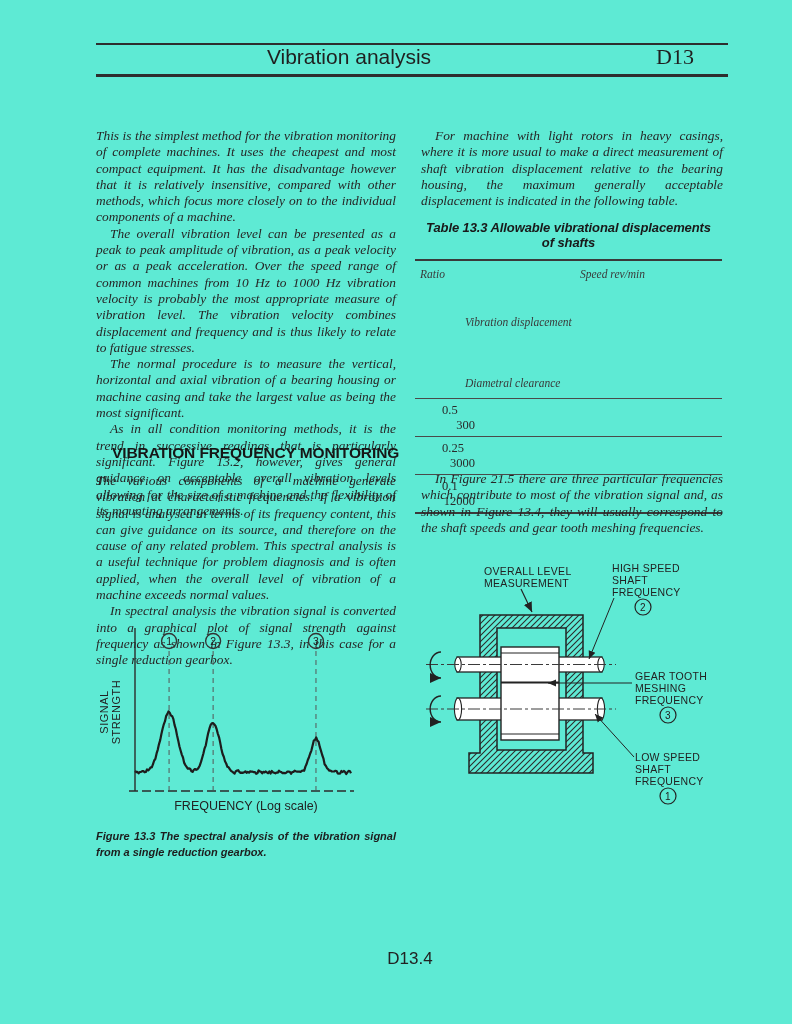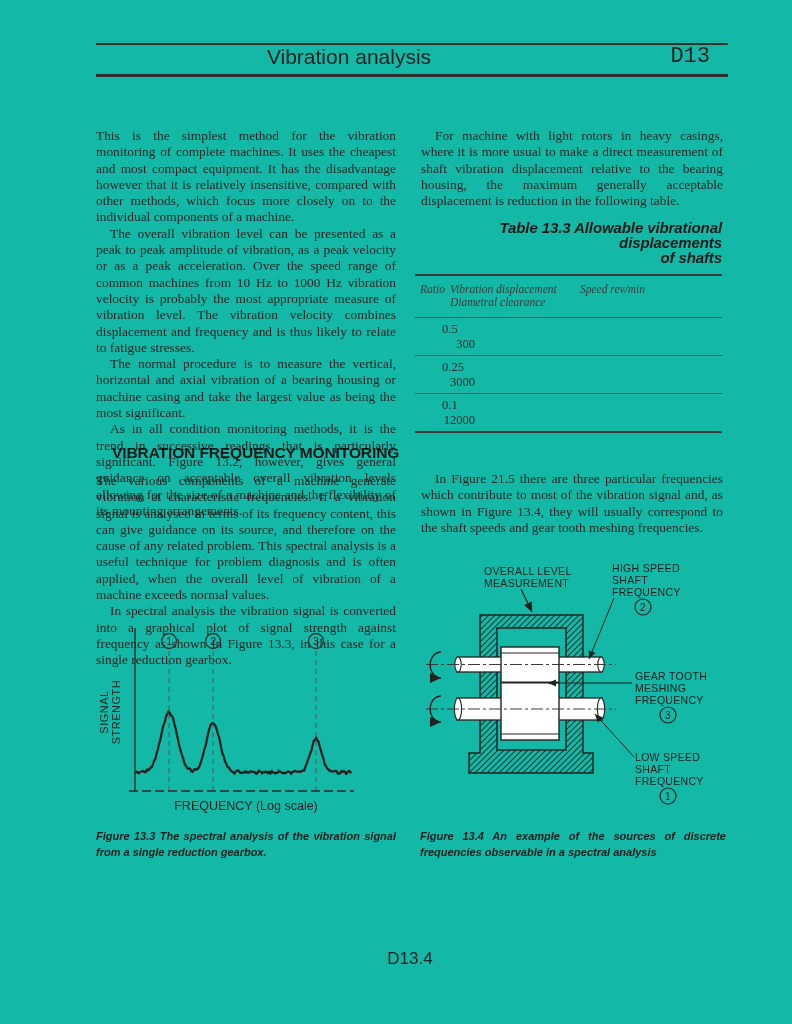--- a/index.html
+++ b/index.html
@@ -1,37 +1,37 @@
 <!DOCTYPE html>
 <html><head>
 <meta charset="utf-8">
 <style>
   html,body{margin:0;padding:0;background:#ffffff;}
-  .page{position:relative;width:792px;height:1024px;background:#14b8a6;overflow:hidden;
+  .page{position:relative;width:792px;height:1024px;background:#5eead4;overflow:hidden;
         font-family:"Liberation Serif",serif;color:#262626;}
   .abs{position:absolute;}
   .hdr-rule{position:absolute;left:96px;width:632px;background:#2e2e2e;}
   .hdr-title{position:absolute;left:96px;top:45px;width:506px;text-align:center;
              font-family:"Liberation Sans",sans-serif;font-size:21px;color:#1f1f1f;}
-  .hdr-code{position:absolute;left:640px;top:44px;width:70px;text-align:right;
-            font-family:Liberation Mono, monospace;font-size:22px;color:#1f1f1f;}
+  .hdr-code{position:absolute;left:640px;top:44px;width:70px;text-align:center;
+            font-family:Liberation Serif, serif;font-size:22px;color:#1f1f1f;}
   .sec-heading{position:absolute;left:96px;margin:0;font-family:"Liberation Sans",sans-serif;
                font-weight:bold;font-size:15.5px;letter-spacing:-0.1px;color:#161616;}
   .col{position:absolute;text-align:justify;font-size:13.4px;line-height:16.3px;}
-  .col p{margin:0;}
+  .col p{margin:0;font-style:italic;}
   .col p.ind{text-indent:14px;}
   
   .vtable-wrap{position:absolute;left:415px;top:220px;width:307px;}
   .vtable-title{font-family:"Liberation Sans",sans-serif;font-weight:bold;font-style:italic;
-                font-size:15px;line-height:15px;text-align:right;color:#191919;letter-spacing:-0.1px;}
+                font-size:13px;line-height:15px;text-align:center;color:#191919;letter-spacing:-0.1px;}
   .vtable-body{margin-top:9px;border-top:2px solid #3a3a3a;border-bottom:2px solid #3a3a3a;}
   .vt-header{display:flex;align-items:flex-start;padding:7px 0 9px 0;
              font-style:italic;font-size:11.5px;line-height:12.5px;color:#3a3a3a;}
-  .vt-h-col1{width:165px;padding-left:5px;box-sizing:border-box;display:flex;gap:5px;}
-  .vt-frac span{display:block;}
+  .vt-h-col1{width:165px;padding-left:5px;box-sizing:border-box;display:flex;gap:20px;}
+  .vt-frac span{display:block;margin-top:48px;}
   .vt-h-col2{width:60px;text-align:left;white-space:nowrap;}
   .vt-row{display:flex;border-top:1.5px solid #4a4a4a;padding:3.5px 0;font-size:12.5px;line-height:15px;color:#2a2a2a;flex-direction:column;}
   .vt-col1{width:165px;padding-left:27px;box-sizing:border-box;}
   .vt-col2{width:60px;text-align:right;}
   
   svg text{font-family:"Liberation Sans",sans-serif;fill:#222;}
   .fig-caption{position:absolute;font-family:"Liberation Sans",sans-serif;font-weight:bold;font-style:italic;
                font-size:11px;line-height:15.5px;color:#1d1d1d;text-align:justify;}
   .footer{position:absolute;left:0;top:949px;width:792px;text-align:center;
           font-family:"Liberation Sans",sans-serif;font-size:17px;color:#222;
@@ -49,21 +49,21 @@
 
 
   <div class="col" style="left:96px;top:128px;width:300px;">
     <p>This is the simplest method for the vibration monitoring of complete machines. It uses the cheapest and most compact equipment. It has the disadvantage however that it is relatively insensitive, compared with other methods, which focus more closely on to the individual components of a machine.</p>
     <p class="ind">The overall vibration level can be presented as a peak to peak amplitude of vibration, as a peak velocity or as a peak acceleration. Over the speed range of common machines from 10 Hz to 1000 Hz vibration velocity is probably the most appropriate measure of vibration level. The vibration velocity combines displacement and frequency and is thus likely to relate to fatigue stresses.</p>
     <p class="ind">The normal procedure is to measure the vertical, horizontal and axial vibration of a bearing housing or machine casing and take the largest value as being the most significant.</p>
     <p class="ind">As in all condition monitoring methods, it is the trend in successive readings that is particularly significant. Figure 13.2, however, gives general guidance on acceptable overall vibration levels allowing for the size of a machine and the flexibility of its mounting arrangements.</p>
   </div>
 
   <div class="col" style="left:421px;top:128px;width:302px;">
-    <p class="ind">For machine with light rotors in heavy casings, where it is more usual to make a direct measurement of shaft vibration displacement relative to the bearing housing, the maximum generally acceptable displacement is reduction in the following table.</p>
+    <p class="ind">For machine with light rotors in heavy casings, where it is more usual to make a direct measurement of shaft vibration displacement relative to the bearing housing, the maximum generally acceptable displacement is indicated in the following table.</p>
   </div>
 
   <div class="vtable-wrap">
     <div class="vtable-title">
       <div>Table 13.3  Allowable vibrational displacements</div>
       <div>of shafts</div>
     </div>
     <div class="vtable-body">
       <div class="vt-header">
         <div class="vt-h-col1">
@@ -176,17 +176,16 @@
 
       <text x="215" y="209">LOW SPEED</text>
       <text x="215" y="221">SHAFT</text>
       <text x="215" y="233">FREQUENCY</text>
       <circle cx="248" cy="244" r="8" fill="none" stroke="#232323" stroke-width="1.2"></circle>
       <text x="248" y="247.5" text-anchor="middle" font-size="10">1</text>
     </g>
   </svg>
 
   <div class="fig-caption" style="left:96px;top:829px;width:300px;">Figure 13.3 The spectral analysis of the vibration signal from a single reduction gearbox.</div>
-  <div class="fig-caption" style="left:420px;top:829px;width:306px;">Figure 13.4 An example of the sources of discrete frequencies observable in a spectral analysis</div>
 
   <div class="footer">D13.4</div>
 
 </div>
 
 </body></html>

